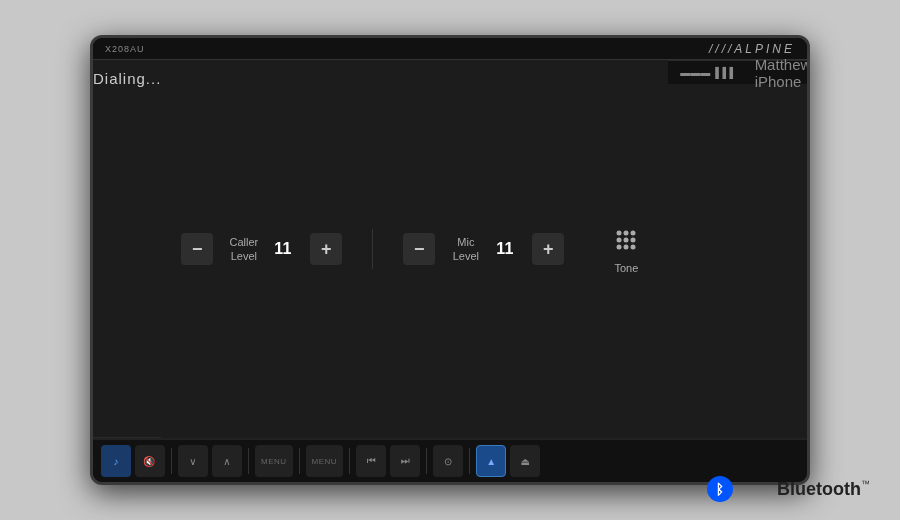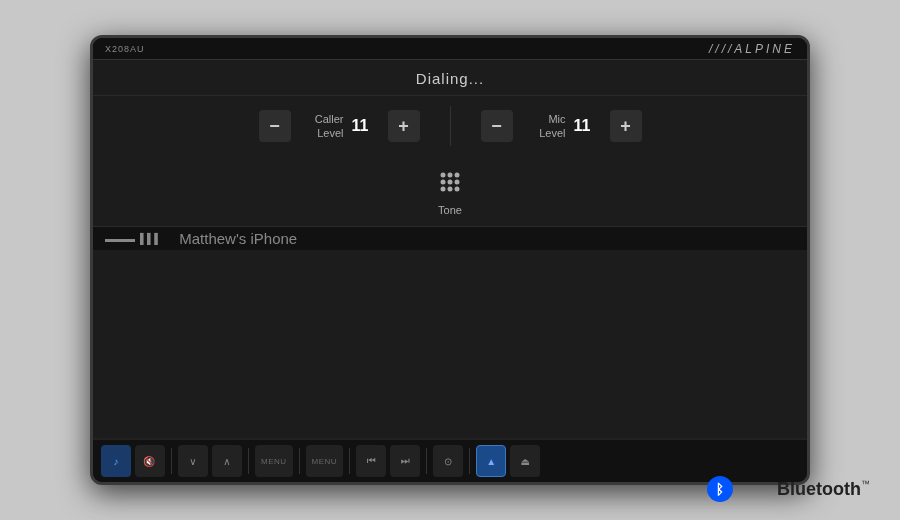--- a/index.html
+++ b/index.html
@@ -47,21 +47,21 @@
       font-size: 12px;
       letter-spacing: 3px;
       font-style: italic;
     }
 
     
     .screen {
       flex: 1;
       background: #1c1c1c;
       display: flex;
-      flex-direction: column;
+      flex-direction: row;
       position: relative;
     }
 
     .dialing-header {
       text-align: center;
       padding: 10px 0 8px;
       color: #ccc;
       font-size: 15px;
       letter-spacing: 1px;
       border-bottom: 1px solid #2a2a2a;
@@ -152,21 +152,21 @@
       cursor: pointer;
       color: #ccc;
       font-size: 18px;
       font-weight: bold;
       user-select: none;
     }
 
     .ctrl-label {
       color: #aaa;
       font-size: 11px;
-      text-align: right;
+      text-align: center;
       line-height: 1.3;
       min-width: 45px;
     }
 
     .ctrl-value {
       color: #fff;
       font-size: 16px;
       font-weight: bold;
       min-width: 28px;
     }

